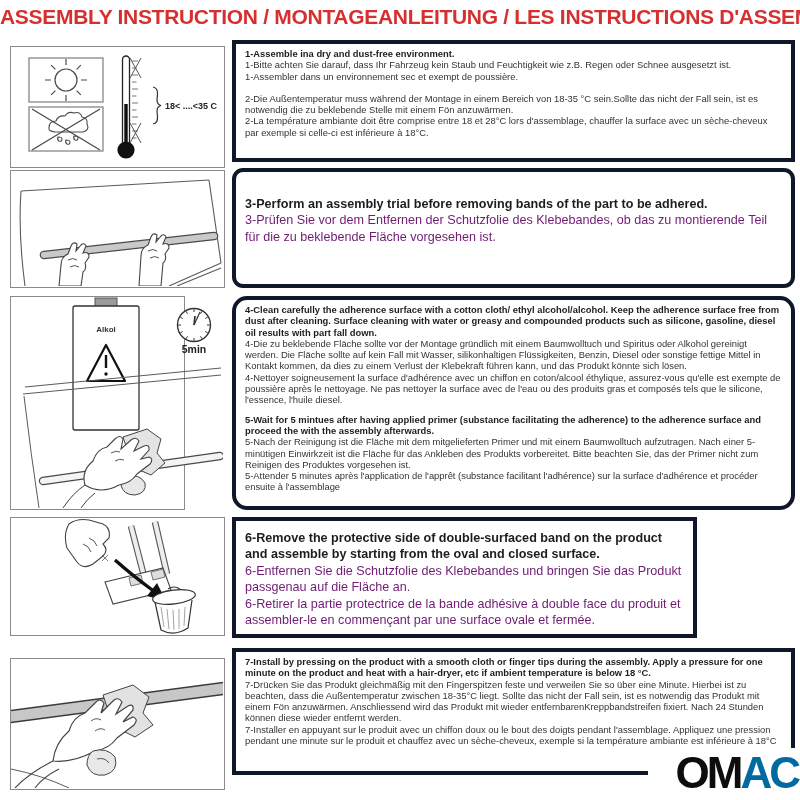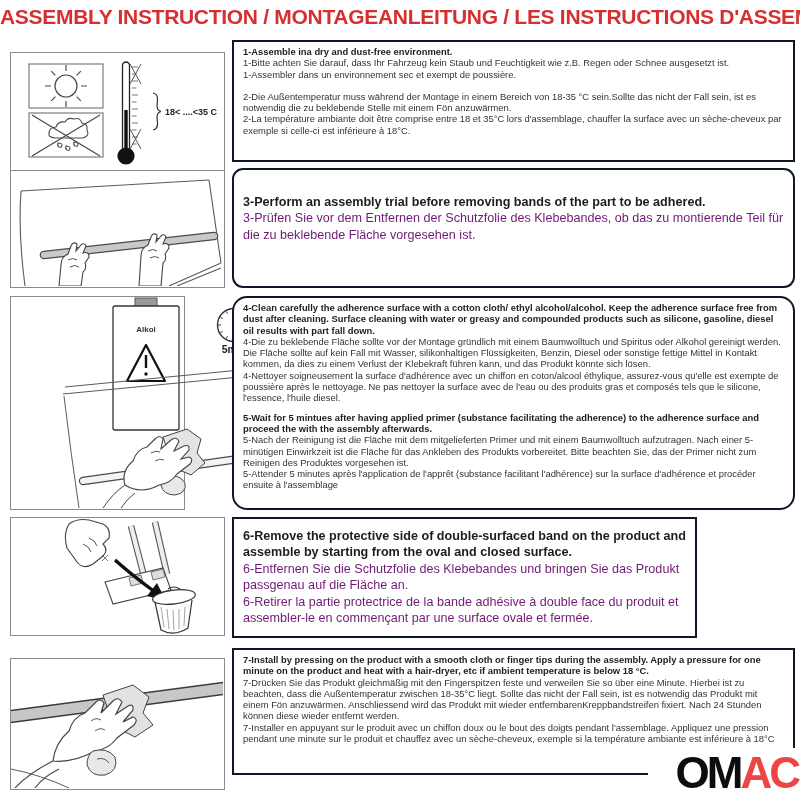--- a/index.html
+++ b/index.html
@@ -8,44 +8,44 @@
     font-family:"Liberation Sans",sans-serif;color:#2d2d2d;
     -webkit-font-smoothing:antialiased;overflow:hidden;
   }
   .title{
     position:absolute;left:0;top:5px;width:800px;text-align:center;
     font-size:21px;font-weight:800;letter-spacing:-0.3px;color:#d62f2f;
     white-space:nowrap;
   }
   .box{position:absolute;box-sizing:border-box;background:#fff;}
   .ibox{border:1.5px solid #8a8a8a;}
-  .tbox{border:2px solid #0f172a;padding:4px 9px 4px 9px;}
+  .tbox{border:4px solid #0f172a;padding:4px 9px 4px 9px;}
   .small p{margin:0;font-size:9.4px;line-height:11.3px;color:#333;}
   .small p.en{font-weight:700;color:#1d1d1d;}
   .big p{margin:0;font-size:12.6px;line-height:16.4px;color:#701a75;}
   .big p.en{font-weight:700;color:#1d1d1d;}
   .gap{height:11px;}
   .pad-top-lg{padding-top:24px;}
   .pad-top-md{padding-top:9px;}
   svg{display:block;}
   .logo{
     position:absolute;left:648px;top:748px;width:150px;height:50px;
     background:#fff;display:flex;align-items:center;justify-content:flex-end;
     font-weight:900;font-size:44px;letter-spacing:-3px;line-height:46px;
     font-family:"Liberation Sans",sans-serif;padding-right:6px;
   }
   .logo .p1{color:#0d0d0d;}
-  .logo .p2{color:#ef4444;text-align:center;}
+  .logo .p2{color:#0369a1;text-align:center;}
 </style>
 </head>
 <body>
 
 <div class="title">ASSEMBLY INSTRUCTION / MONTAGEANLEITUNG / LES INSTRUCTIONS D'ASSEMBLAGE</div>
 
-<div class="box ibox" style="left:10px;top:52px;width:215px;height:122px;">
+<div class="box ibox" style="left:10px;top:46px;width:215px;height:122px;">
   <svg width="212" height="119" viewBox="0 0 212 119">
 
     <rect x="18" y="11" width="74" height="44" fill="#fff" stroke="#7d7d7d" stroke-width="1.2"></rect>
     <g stroke="#4a4a4a" stroke-width="1.2" fill="#fff">
       <circle cx="55" cy="33" r="11"></circle>
       <path d="M55,18 L55,12 M55,48 L55,54 M40,33 L34,33 M70,33 L76,33 M44.4,22.4 L40.2,18.2 M65.6,22.4 L69.8,18.2 M44.4,43.6 L40.2,47.8 M65.6,43.6 L69.8,47.8" fill="none"></path>
     </g>
 
     <rect x="18" y="60" width="74" height="44" fill="#fff" stroke="#7d7d7d" stroke-width="1.2"></rect>
     <g stroke="#4a4a4a" stroke-width="1.1" fill="none">
@@ -71,21 +71,21 @@
     <text x="154" y="62" font-size="9" font-weight="600" fill="#222">18&lt; ....&lt;35 C</text>
   </svg>
 </div>
 
 <div class="box tbox small" style="left:232px;top:40px;width:563px;height:122px;">
   <p class="en">1-Assemble ina dry and dust-free environment.</p>
   <p>1-Bitte achten Sie darauf, dass Ihr Fahrzeug kein Staub und Feuchtigkeit wie z.B. Regen oder Schnee ausgesetzt ist.</p>
   <p>1-Assembler dans un environnement sec et exempt de poussière.</p>
   <div class="gap"></div>
   <p>2-Die Außentemperatur muss während der Montage in einem Bereich von 18-35 °C  sein.Sollte das nicht der Fall sein, ist es notwendig die zu beklebende Stelle mit einem Fön anzuwärmen.</p>
-  <p>2-La température ambiante doit être comprise entre 18 et 35°C lors d'assemblage, chauffer la surface avec un sèche-cheveux par exemple si celle-ci est inférieure à 18°C.</p>
+  <p>2-La température ambiante doit être comprise entre 18 et 28°C lors d'assemblage, chauffer la surface avec un sèche-cheveux par exemple si celle-ci est inférieure à 18°C.</p>
 </div>
 
 <div class="box ibox" style="left:10px;top:170px;width:215px;height:118px;">
   <svg width="212" height="115" viewBox="0 0 212 115">
     <g stroke="#5a5a5a" stroke-width="1.1" fill="none">
       <path d="M10,20 L198,9"></path>
       <path d="M10,20 Q7,62 14,115"></path>
       <path d="M198,9 L210,92"></path>
       <path d="M210,92 L158,115 M210,97 L166,115"></path>
     </g>
@@ -100,21 +100,21 @@
       <path d="M57,89 q5,-3 9,0 M59,96 q5,-3 9,0" stroke="#444" stroke-width="0.9" fill="none"></path>
     </g>
   </svg>
 </div>
 
 <div class="box tbox big pad-top-lg" style="left:232px;top:168px;width:563px;height:120px;border-radius:11px;">
   <p class="en">3-Perform an assembly trial before removing bands of the part to be adhered.</p>
   <p>3-Prüfen Sie vor dem Entfernen der Schutzfolie des Klebebandes, ob das zu montierende Teil für die zu beklebende Fläche vorgesehen ist.</p>
 </div>
 
-<div class="box ibox" style="left:10px;top:296px;width:175px;height:214px;padding-left:40px;">
+<div class="box ibox" style="left:10px;top:296px;width:175px;height:214px;">
   <svg width="212" height="211" viewBox="0 0 212 211">
 
     <g>
       <rect x="84" y="1" width="22" height="9" fill="#9a9a9a" stroke="#555" stroke-width="1"></rect>
       <rect x="62" y="9" width="66" height="124" rx="2" fill="#fff" stroke="#333" stroke-width="1.3"></rect>
       <text x="95" y="35" text-anchor="middle" font-size="8" font-weight="700" fill="#333">Alkol</text>
       <g>
         <path d="M95,48 L114,84 L76,84 Z" fill="#fff" stroke="#111" stroke-width="2.2" stroke-linejoin="round"></path>
         <path d="M95,58 L95,71" stroke="#111" stroke-width="2.4"></path>
         <circle cx="95" cy="77" r="1.7" fill="#111"></circle>

